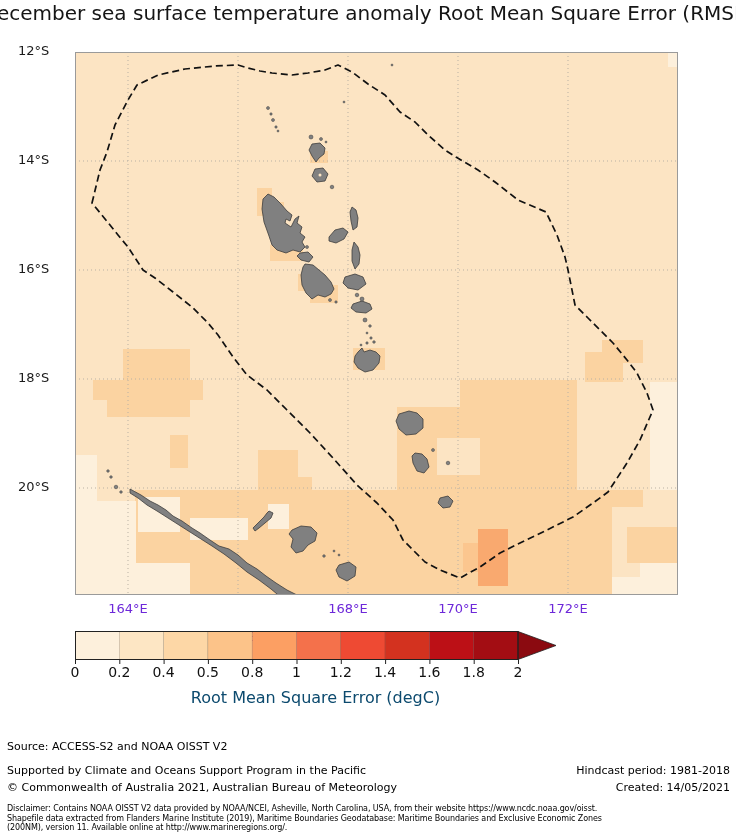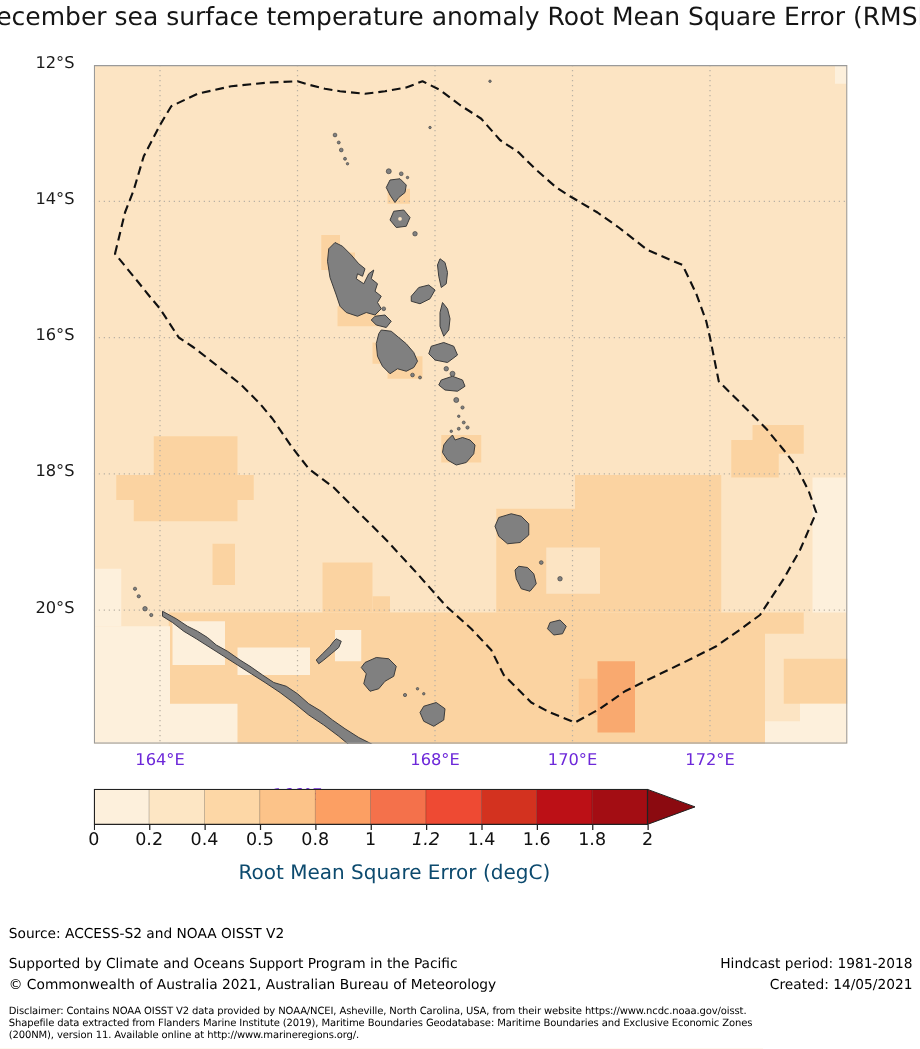--- a/index.html
+++ b/index.html
@@ -5,21 +5,21 @@
   html,body{margin:0;padding:0;}
   body{
     width:736px;height:839px;position:relative;background:#ffffff;
     font-family:"DejaVu Sans","Liberation Sans",sans-serif;color:#111;
     overflow:hidden;
   }
   .abs{position:absolute;}
   .titlewrap{position:absolute;left:0;top:0;width:736px;height:50px;overflow:hidden;}
   .t1{position:absolute;top:1px;left:50%;transform:translateX(-50%);white-space:nowrap;font-size:20px;color:#151515;}
   .t2{position:absolute;top:25px;left:50%;transform:translateX(-50%);white-space:nowrap;font-size:18px;color:#151515;}
-  .lat-label{position:absolute;width:52px;text-align:center;font-size:13px;color:#1a1a1a;}
+  .lat-label{position:absolute;width:52px;text-align:left;font-size:13px;color:#1a1a1a;}
   .lon-label{position:absolute;width:60px;text-align:center;font-size:13px;color:#6d28d9;}
   .cb-tick-label{position:absolute;width:44px;text-align:center;font-size:14px;color:#111;}
   .cb-label{position:absolute;left:75px;width:481px;top:688px;text-align:center;font-size:16px;color:#0c4a6e;}
   .foot{position:absolute;left:7px;font-size:11px;color:#000;white-space:nowrap;}
   .foot-r{position:absolute;right:6px;font-size:11px;color:#000;white-space:nowrap;text-align:left;}
   .disc{position:absolute;left:7px;font-size:8px;letter-spacing:-0.1px;color:#000;white-space:nowrap;line-height:9.5px;}
 </style>
 </head>
 <body>
 
@@ -172,21 +172,21 @@
     <line x1="399.2" y1="28.5" x2="399.2" y2="33" stroke="#222" stroke-width="1"></line>
     <line x1="443.5" y1="28.5" x2="443.5" y2="33" stroke="#222" stroke-width="1"></line>
   </svg>
 <div id="cbar-ticks">
     <div class="cb-tick-label" style="left: 53px; top: 664px;">0</div>
     <div class="cb-tick-label" style="left: 97.3px; top: 664px;">0.2</div>
     <div class="cb-tick-label" style="left: 141.6px; top: 664px;">0.4</div>
     <div class="cb-tick-label" style="left: 185.9px; top: 664px;">0.5</div>
     <div class="cb-tick-label" style="left: 230.2px; top: 664px;">0.8</div>
     <div class="cb-tick-label" style="left: 274.5px; top: 664px;">1</div>
-    <div class="cb-tick-label" style="left: 318.8px; top: 664px; font-style: italic;">1.2</div>
+    <div class="cb-tick-label" style="left: 318.8px; top: 664px;">1.2</div>
     <div class="cb-tick-label" style="left: 363.1px; top: 664px;">1.4</div>
     <div class="cb-tick-label" style="left: 407.4px; top: 664px;">1.6</div>
     <div class="cb-tick-label" style="left: 451.7px; top: 664px;">1.8</div>
     <div class="cb-tick-label" style="left: 496px; top: 664px;">2</div>
   </div>
 <div class="cb-label">Root Mean Square Error (degC)</div>
 
 <div class="foot" style="top:740px">Source: ACCESS-S2 and NOAA OISST V2</div>
 <div class="foot" style="top:764px">Supported by Climate and Oceans Support Program in the Pacific</div>
 <div class="foot" style="top:781px">© Commonwealth of Australia 2021, Australian Bureau of Meteorology</div>

